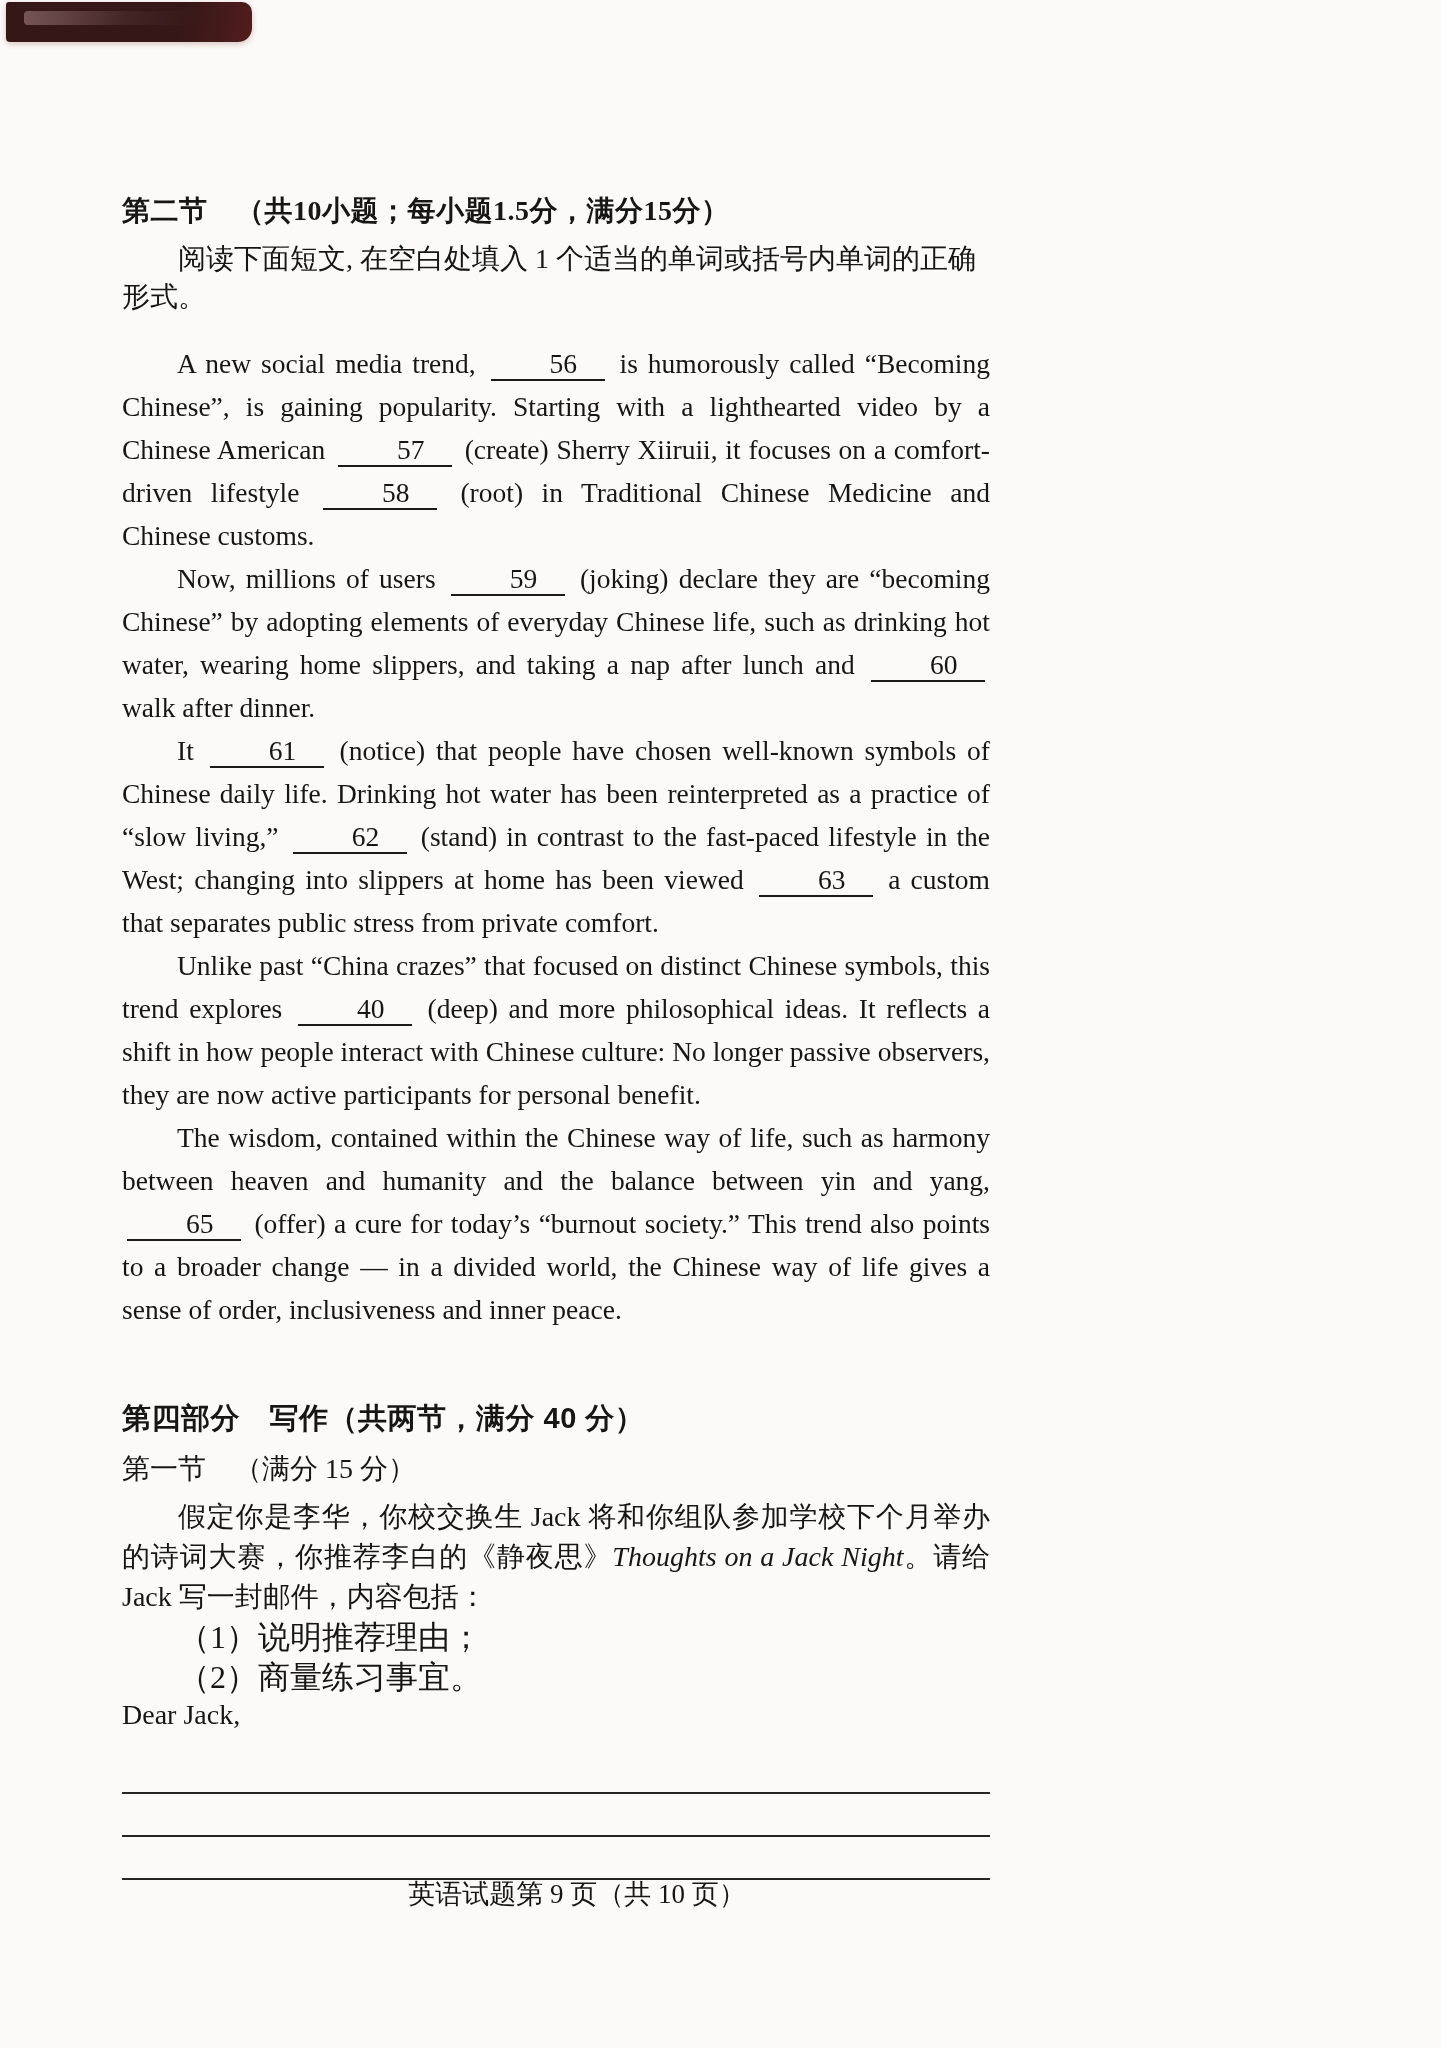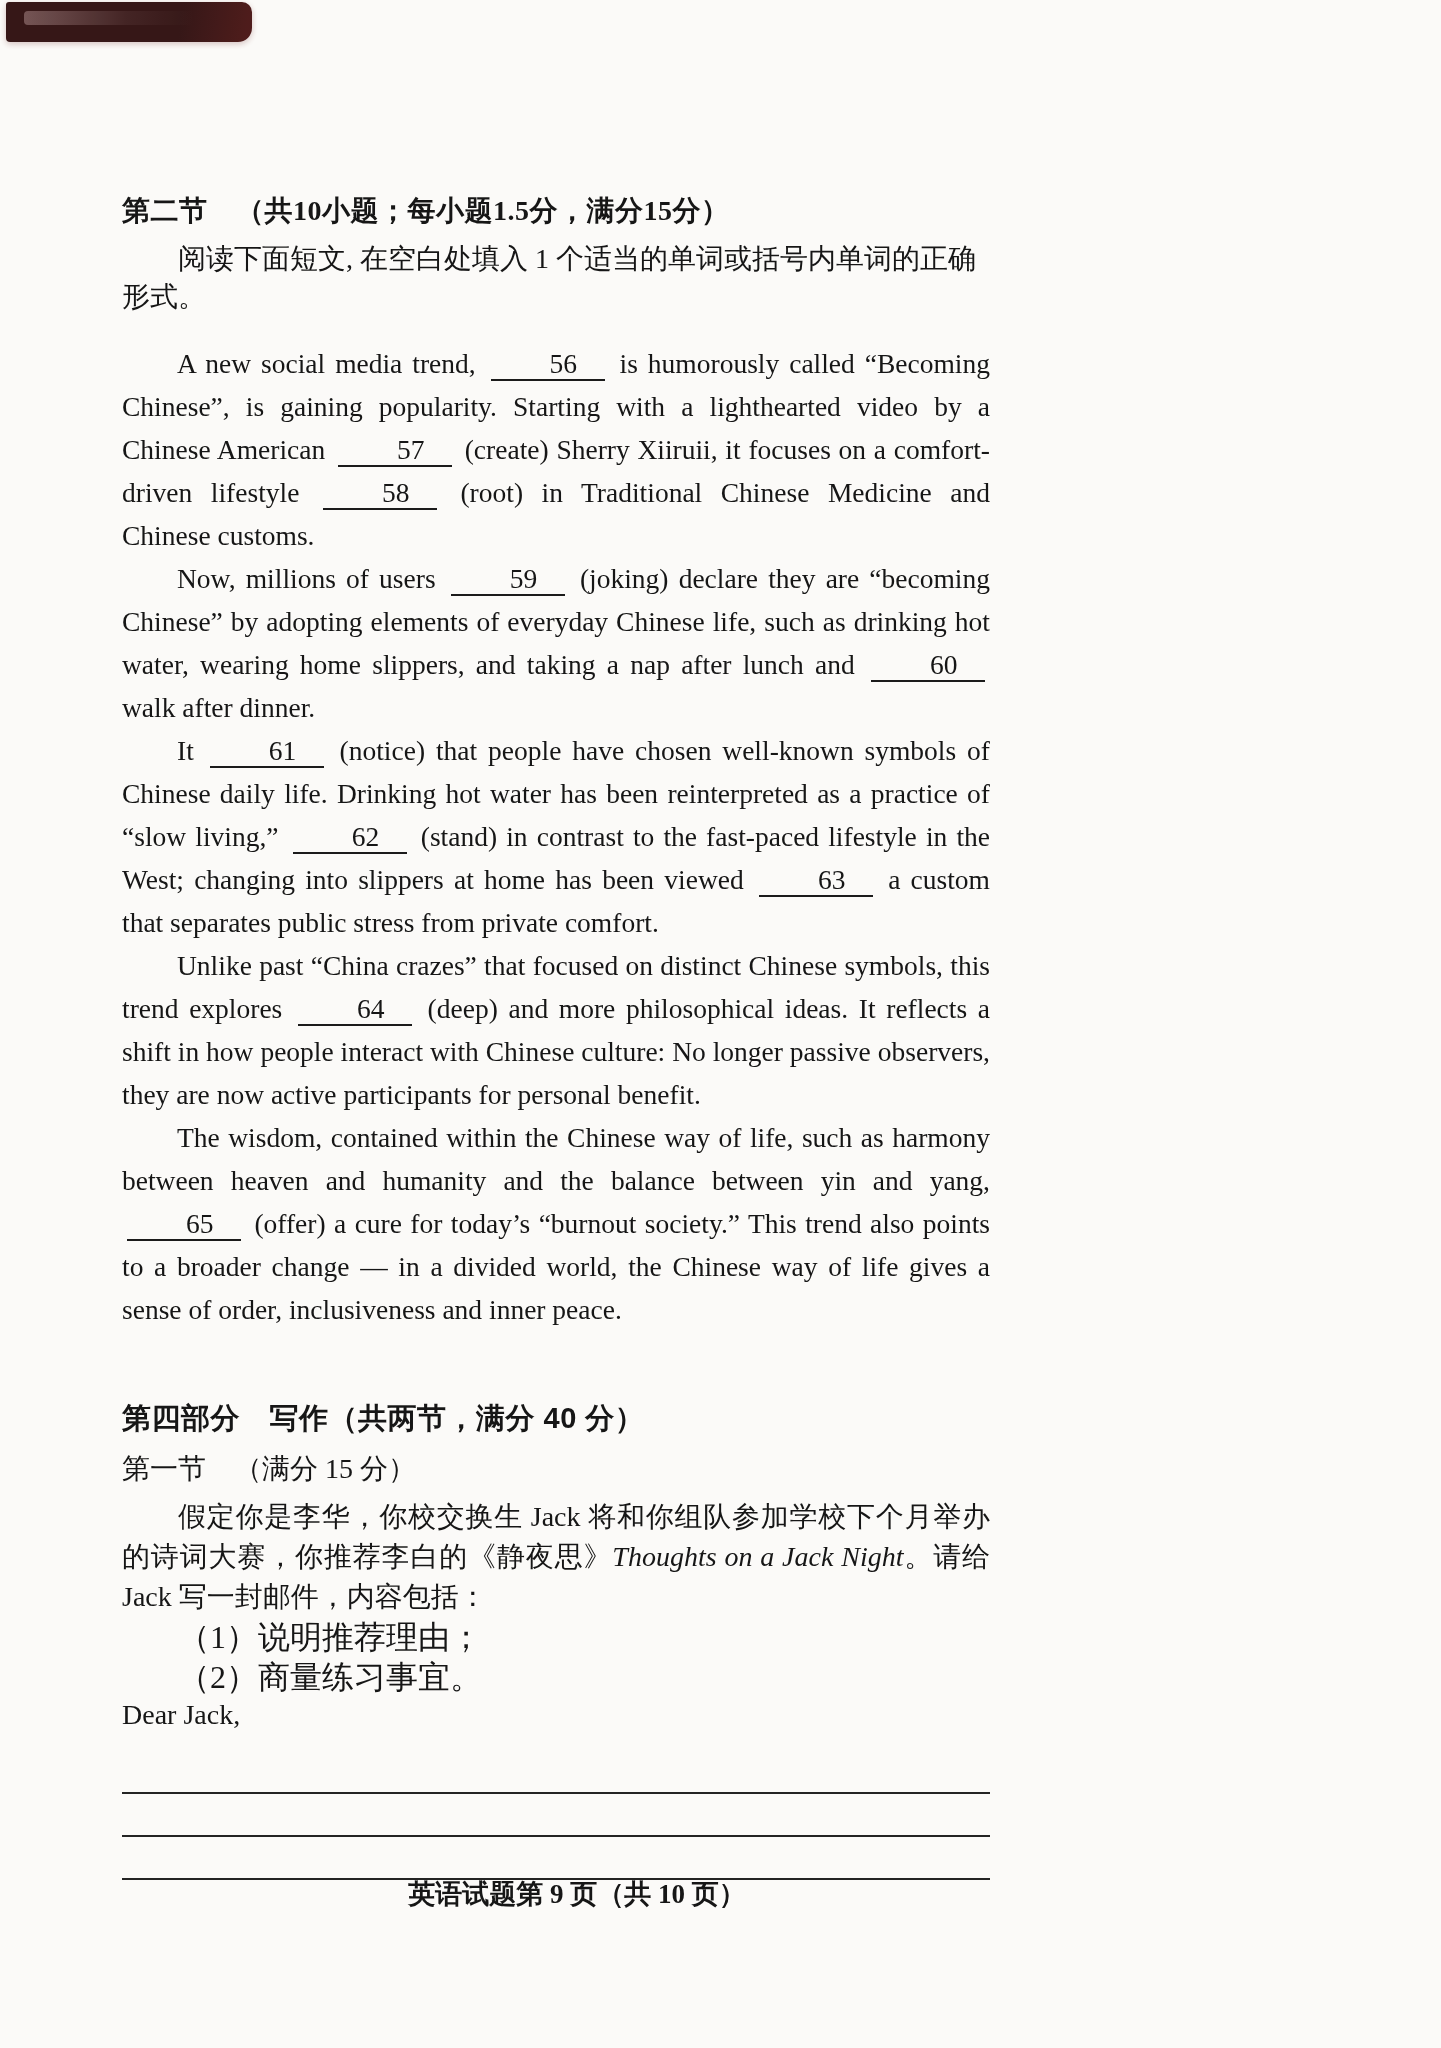--- a/index.html
+++ b/index.html
@@ -59,42 +59,42 @@
   .notes-label { font-size:28px; margin:0; }
   .note-item { font-size:28px; line-height:43px; margin:0 0 0 56px; }
 
   .salutation { font-size:28px; margin:2px 0 0 0; }
 
   .writing-lines { margin-top:20px; }
   .write-line { height:41px; border-bottom:2px solid #242424; }
 
   .footer {
     position:absolute; left:0; top:1876px; width:1154px;
-    text-align:center; font-size:27px;font-weight:bold;
+    text-align:center; font-size:27px;
   }
 </style>
 </head>
 <body style="background: rgb(251, 250, 248); color: rgb(22, 22, 22);">
 
 <div class="page">
 
   <div class="stamp" style="background: linear-gradient(100deg, rgb(46, 14, 14) 70%, rgb(74, 20, 20));">
     <div class="smear"></div>
   </div>
 
   <div class="content">
 
     <p class="sec2-head">第二节　（共10小题；每小题1.5分，满分15分）</p>
     <p class="instruction">阅读下面短文, 在空白处填入 1 个适当的单词或括号内单词的正确形式。</p>
 
     <div class="passage">
         <p class="para"><span>A new social media trend, </span><span class="blank">56</span><span> is humorously called “Becoming Chinese”, is gaining popularity. Starting with a lighthearted video by a Chinese American </span><span class="blank">57</span><span> (create) Sherry Xiiruii, it focuses on a comfort-driven lifestyle </span><span class="blank">58</span><span> (root) in Traditional Chinese Medicine and Chinese customs.</span></p>
         <p class="para"><span>Now, millions of users </span><span class="blank">59</span><span> (joking) declare they are “becoming Chinese” by adopting elements of everyday Chinese life, such as drinking hot water, wearing home slippers, and taking a nap after lunch and </span><span class="blank">60</span><span> walk after dinner.</span></p>
         <p class="para"><span>It </span><span class="blank">61</span><span> (notice) that people have chosen well-known symbols of Chinese daily life. Drinking hot water has been reinterpreted as a practice of “slow living,” </span><span class="blank">62</span><span> (stand) in contrast to the fast-paced lifestyle in the West; changing into slippers at home has been viewed </span><span class="blank">63</span><span> a custom that separates public stress from private comfort.</span></p>
-        <p class="para"><span>Unlike past “China crazes” that focused on distinct Chinese symbols, this trend explores </span><span class="blank">64</span><span> (deep) and more philosophical ideas. It reflects a shift in how people interact with Chinese culture: No longer passive observers, they are now active participants for personal benefit.</span></p>
+        <p class="para"><span>Unlike past “China crazes” that focused on distinct Chinese symbols, this trend explores </span><span class="blank">40</span><span> (deep) and more philosophical ideas. It reflects a shift in how people interact with Chinese culture: No longer passive observers, they are now active participants for personal benefit.</span></p>
         <p class="para"><span>The wisdom, contained within the Chinese way of life, such as harmony between heaven and humanity and the balance between yin and yang, </span><span class="blank">65</span><span> (offer) a cure for today’s “burnout society.” This trend also points to a broader change — in a divided world, the Chinese way of life gives a sense of order, inclusiveness and inner peace.</span></p>
       </div>
 
     <div class="sec4">
       <p class="sec4-head">第四部分　写作（共两节，满分 40 分）</p>
       <p class="sec4-sub">第一节　（满分 15 分）</p>
       <p class="writing-prompt"><span>假定你是李华，你校交换生 Jack 将和你组队参加学校下个月举办的诗词大赛，你推荐李白的《静夜思》</span><span class="it">Thoughts on a Jack Night</span><span>。请给 Jack 写一封邮件，内容包括：</span></p>
       <p class="prompt-item">（1）说明推荐理由；</p>
       <p class="prompt-item">（2）商量练习事宜。</p>
 

